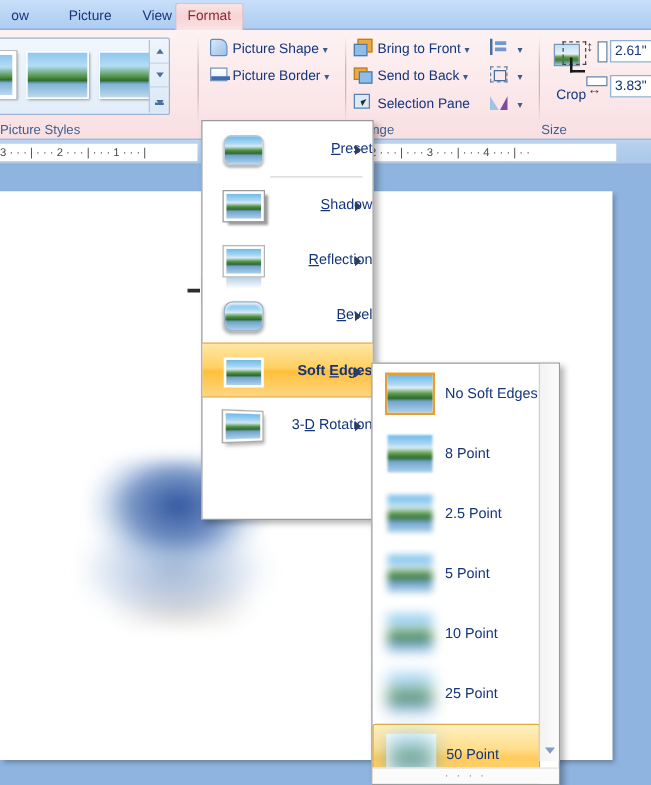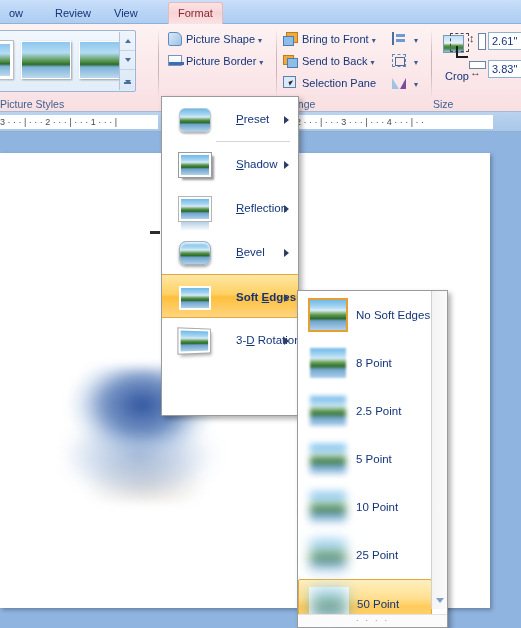--- a/index.html
+++ b/index.html
@@ -170,21 +170,21 @@
   .selhandle:after{ content:""; position:absolute; left:11px; top:-6px; width:1px; height:22px; background:#8a8a8a; }
 
   
   .menu{
     position:absolute; left:161px; top:96px; width:138px; height:320px;
     background:#ffffff; border:1px solid #9a9a9a;
     box-shadow:3px 3px 5px rgba(0,0,0,.3);
   }
   .mi{
     position:relative; height:44px; line-height:44px;
-    padding-left:74px; font-size:11.5px; color:#15357a; white-space:nowrap;
+    padding-left:37px; font-size:11.5px; color:#15357a; white-space:nowrap;text-align:right;
   }
   .mi.sel{
     background:linear-gradient(to bottom,#ffe7a4 0%,#ffd063 46%,#ffbf3c 52%,#ffd680 100%);
     border-top:1px solid #e4a63e; border-bottom:1px solid #e4a63e;
     font-weight:bold;
   }
   .mi .lbl u{ text-decoration:underline; }
   .mi .caret{
     position:absolute; right:9px; top:19px; width:0; height:0;
     border-top:4px solid transparent; border-bottom:4px solid transparent;
@@ -255,23 +255,23 @@
     position:absolute; left:0; bottom:0; width:100%; height:13px;
     background:#fbfbfb; border-top:1px solid #e2e2e2;
     text-align:center; font-size:9px; color:#8a8a8a; letter-spacing:2px; line-height:11px;
   }
 </style>
 </head>
 <body>
 
 <div class="tabstrip">
   <div class="tab" style="left:0px;">ow</div>
-  <div class="tab" style="left:46px;">Review</div>
+  <div class="tab" style="left:46px;">Picture</div>
   <div class="tab" style="left:105px;">View</div>
-  <div class="tab active" style="left:168px;">Format</div>
+  <div class="tab active" style="left:140px;">Format</div>
 </div>
 
 <div class="ribbon">
 
   <div class="grp" style="left:0px; width:158px;">
     <div class="gal">
       <div class="thumb t1"></div>
       <div class="thumb t2"></div>
       <div class="thumb t3"></div>
       <div class="gal-scroll">

